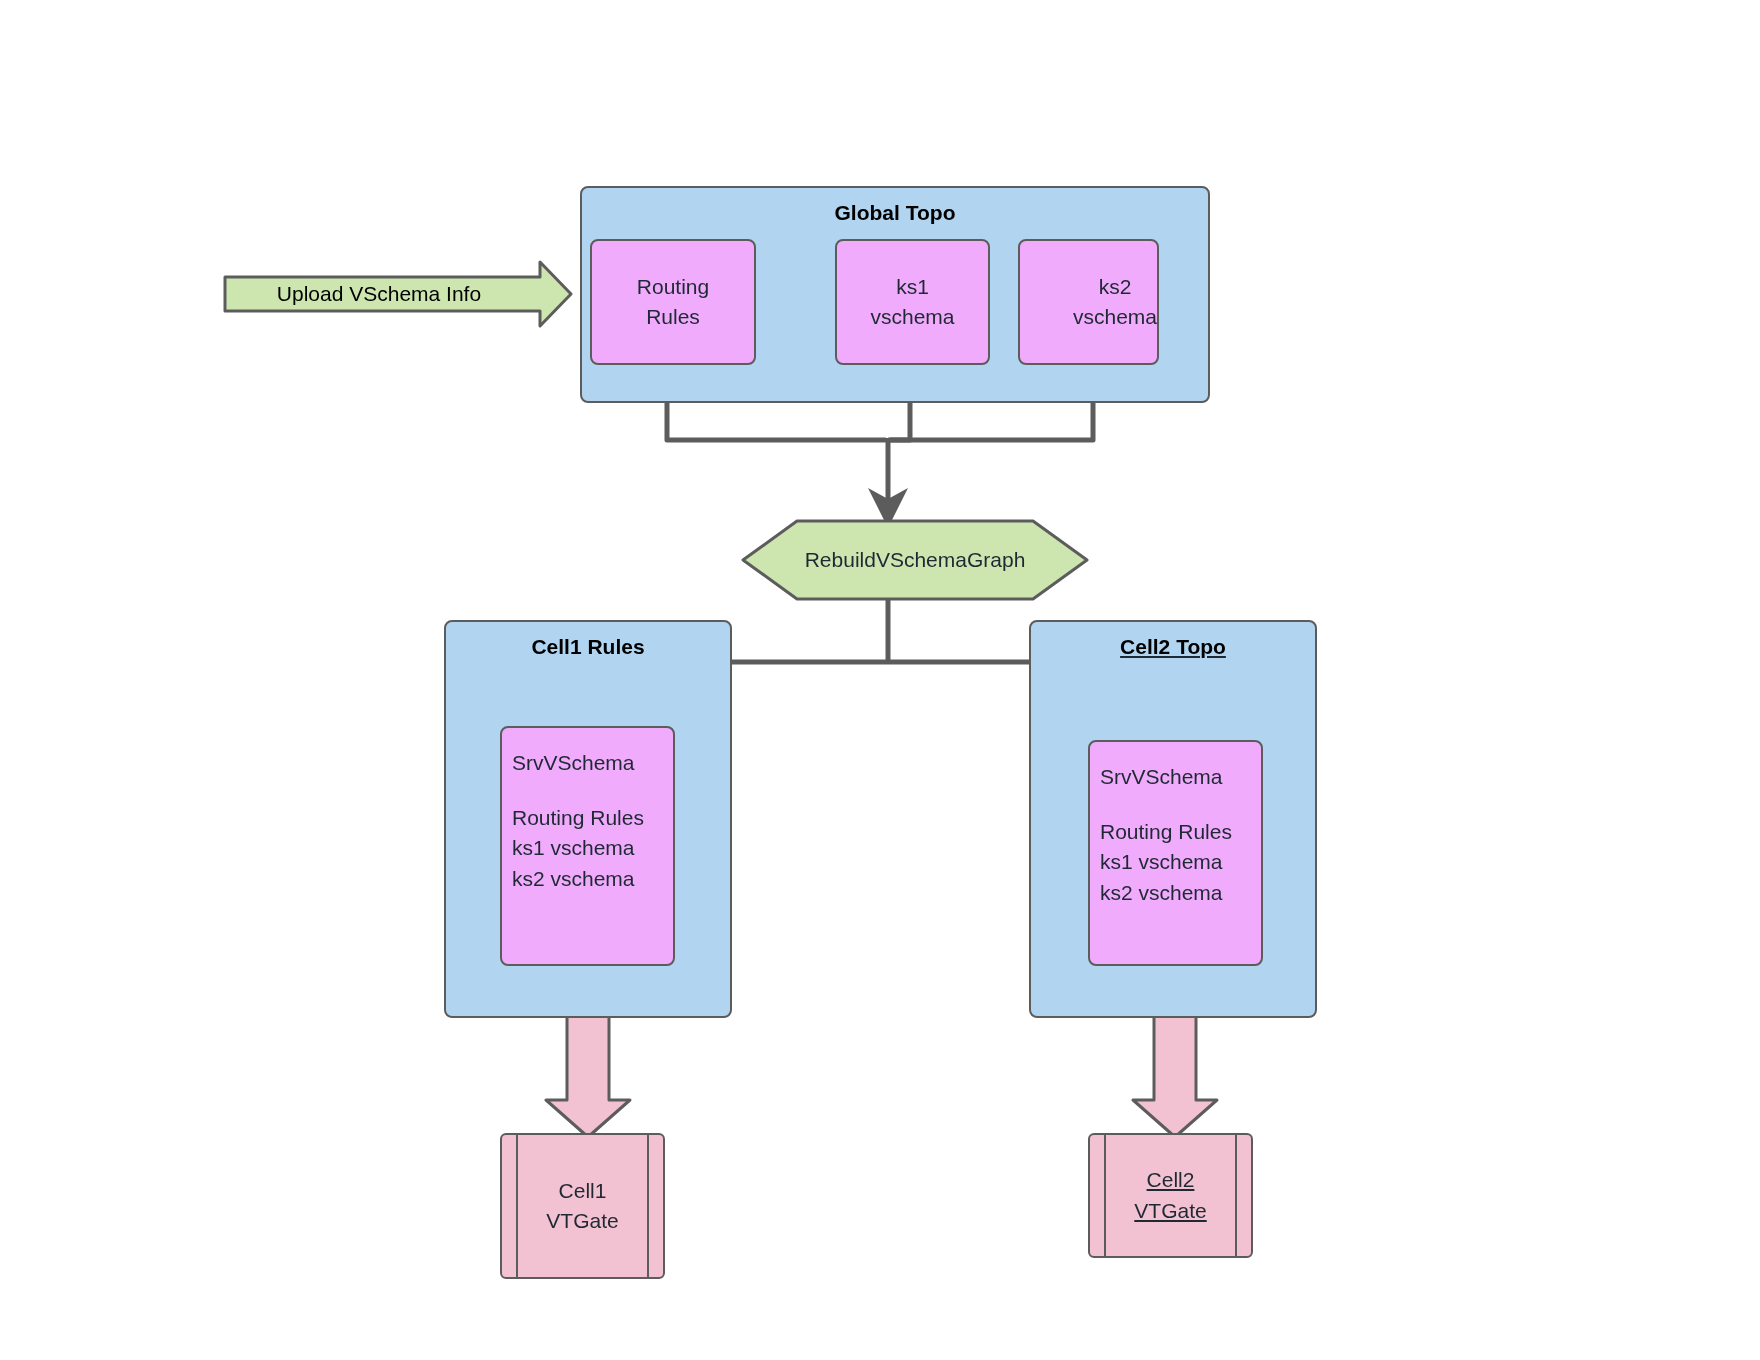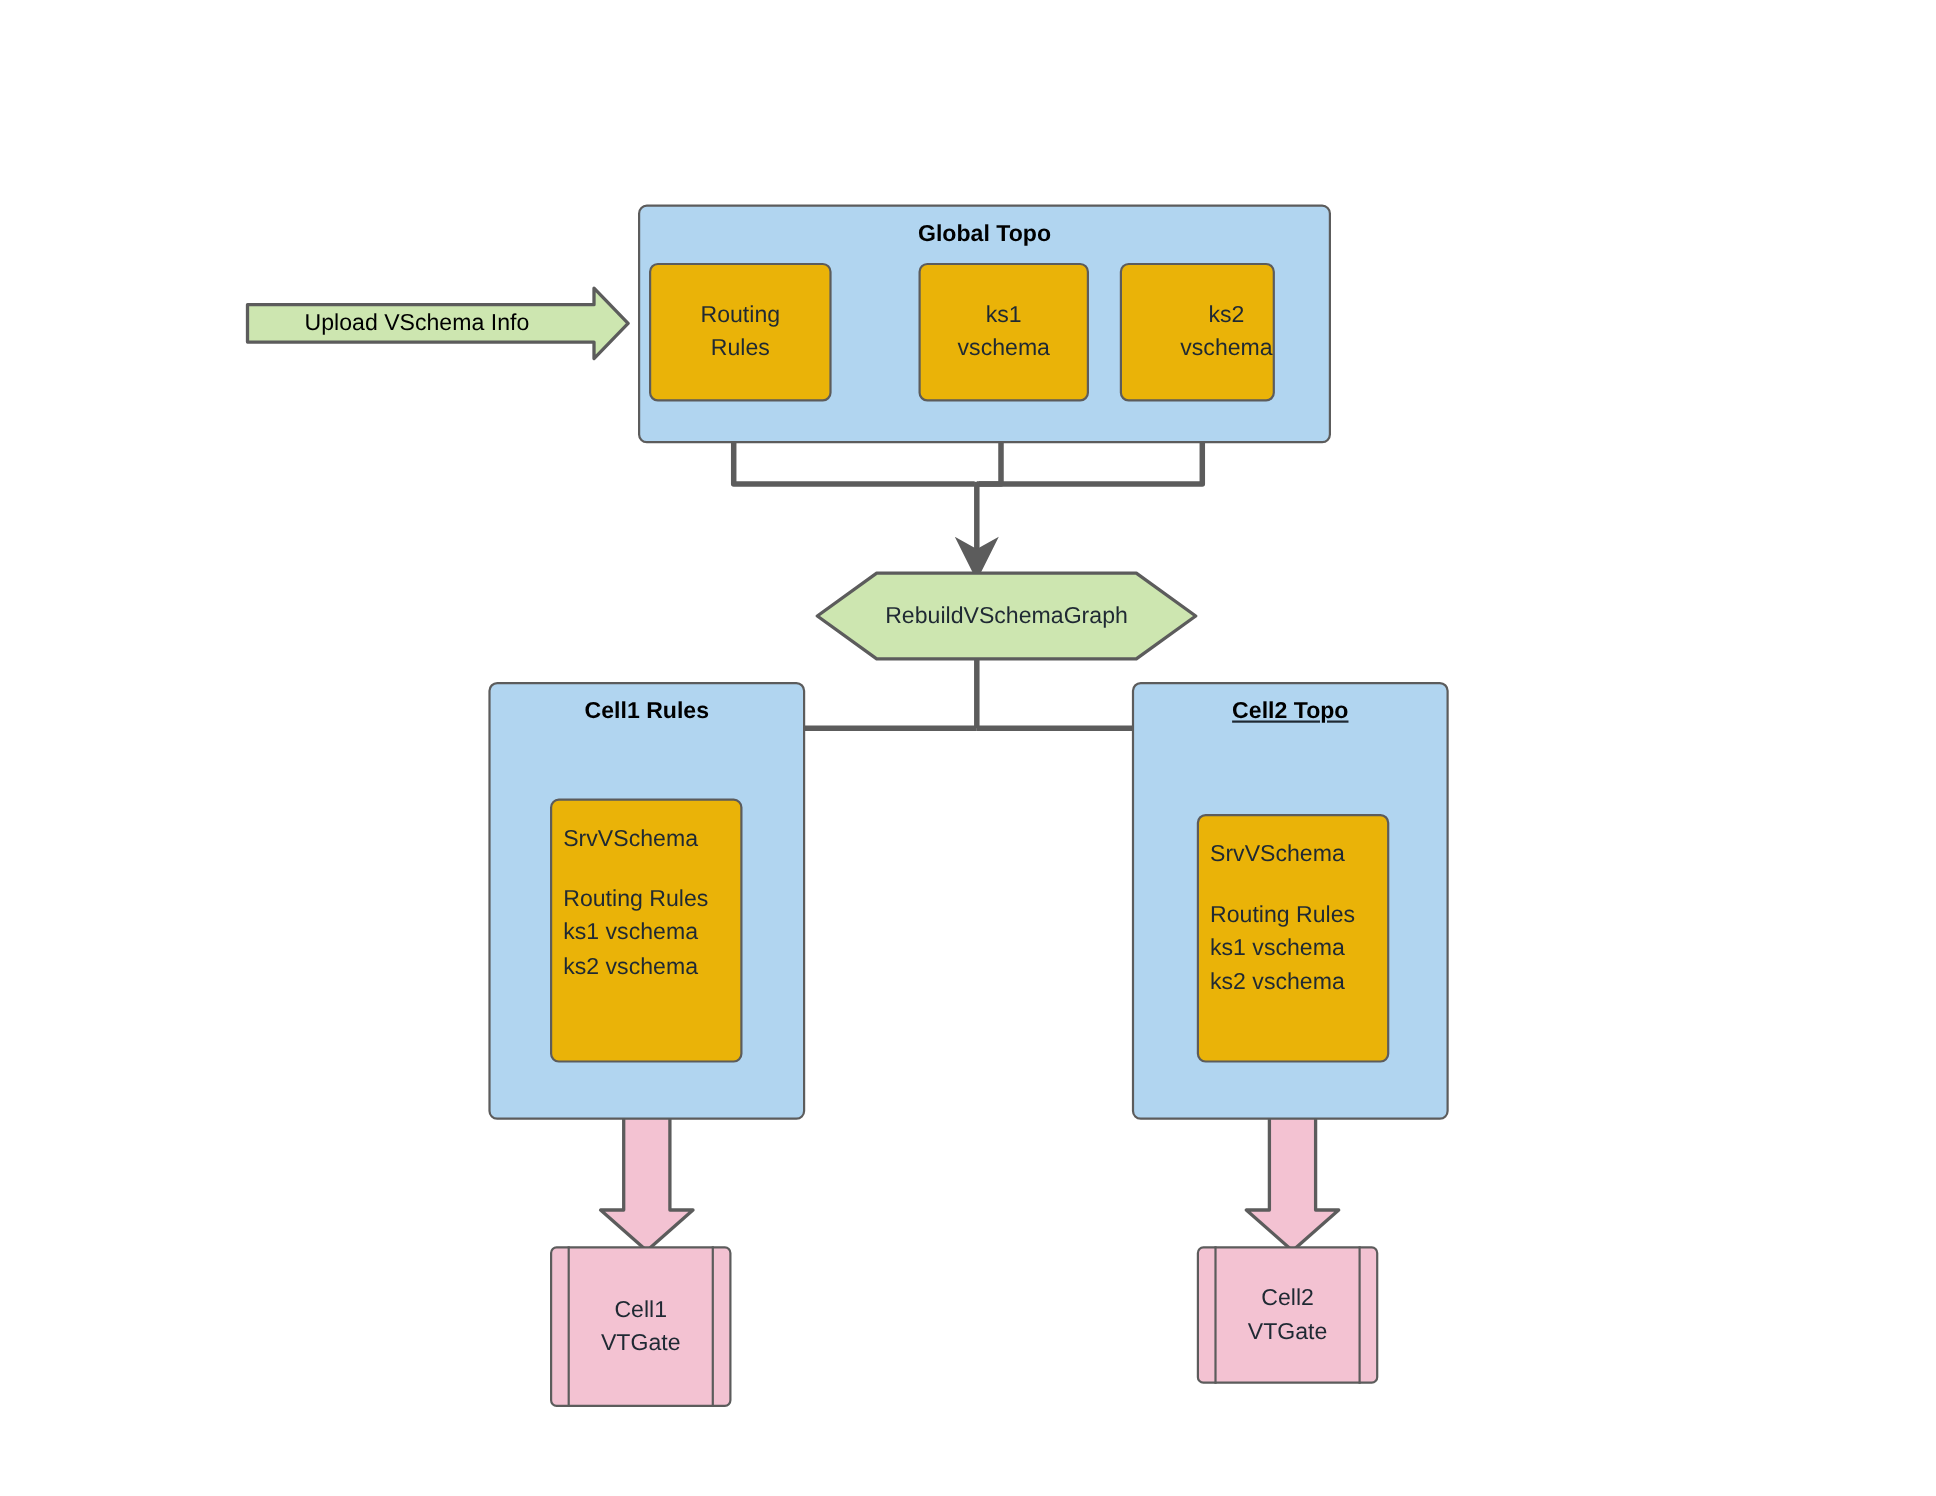--- a/index.html
+++ b/index.html
@@ -38,21 +38,21 @@
   }
   .topo-title {
     font-weight: bold;
     font-size: 21px;
     color: #000000;
     margin-top: 12px;
     pointer-events: none;
   }
   
   .store {
-    background: #eab308;
+    background: #f0abfc;
     border: 2px solid #5c5c5c;
     border-radius: 8px;
     font-size: 21px;
   }
   .store-left {
     justify-content: flex-start;
     align-items: flex-start;
     text-align: left;
     padding: 22px 0 0 10px;
   }
@@ -212,18 +212,18 @@
 
   <div class="node store store-left" style="left:1088px; top:740px; width:175px; height:226px;">
     <div>
       <div>SrvVSchema</div>
       <div class="store-lines" style="margin-top:26px;">Routing Rules
 ks1 vschema
 ks2 vschema</div>
     </div>
   </div>
 
-  <div class="node process" style="left:1088px; top:1133px; width:165px; height:125px;">
+  <div class="node process" style="left:1088px; top:1133px; width:165px; height:125px;text-decoration:underline;">
     <span class="store-lines">Cell2
 VTGate</span>
   </div>
 
 </div>
 
 </body></html>

